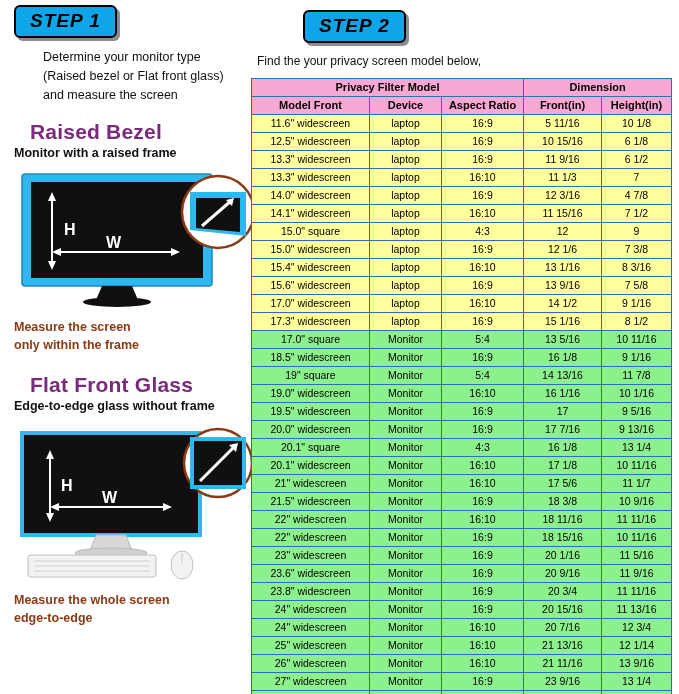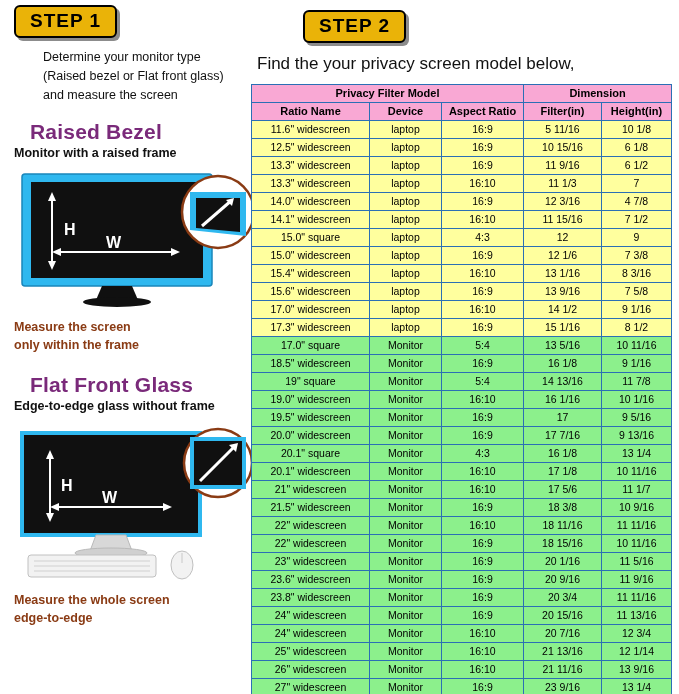--- a/index.html
+++ b/index.html
@@ -12,25 +12,26 @@
   #page {
     position: relative;
     width: 679px; height: 694px;
     overflow: hidden;
     background: #ffffff;
   }
 
   
   .step-badge {
     position: absolute;
-    background: #eab308;
+    background: #0ea5e9;
     border: 2px solid #000000;
     border-radius: 6px;
     padding: 3px 14px 4px 14px;
     font-weight: bold;
+    font-style: italic;
     font-size: 19px;
     letter-spacing: 1px;
     color: #000000;
     box-shadow: 3px 3px 0 rgba(0,0,0,0.45);
     white-space: nowrap;
   }
   #step1-badge { left: 14px; top: 5px; }
   #step2-badge { left: 303px; top: 10px; }
 
   
@@ -70,21 +71,21 @@
   .monitor-wrap { position: relative; width: 250px; }
   svg.illus { display: block; }
 
   
   #right-col {
     position: absolute;
     left: 251px; top: 54px;
     width: 420px;
   }
   .find-text {
-    font-size: 17px;
+    font-size: 12px;
     color: #111111;
     margin: 0 0 10px 6px;
   }
   table.pf {
     border-collapse: collapse;
     width: 420px;
     font-size: 10.5px;
     color: #000000;
     table-layout: fixed;
   }
@@ -211,24 +212,24 @@
           <col class="c2">
           <col class="c3">
           <col class="c4">
       </colgroup>
       <thead>
         <tr>
           <th colspan="3">Privacy Filter Model</th>
           <th colspan="2">Dimension</th>
         </tr>
         <tr>
-          <th>Ratio Name</th>
+          <th>Model Front</th>
           <th>Device</th>
           <th>Aspect Ratio</th>
-          <th>Filter(in)</th>
+          <th>Front(in)</th>
           <th>Height(in)</th>
         </tr>
       </thead>
       <tbody id="table-body">
           <tr class="laptop">
             <td class="name">11.6" widescreen</td>
             <td>laptop</td>
             <td>16:9</td>
             <td>5 11/16</td>
             <td>10 1/8</td>

